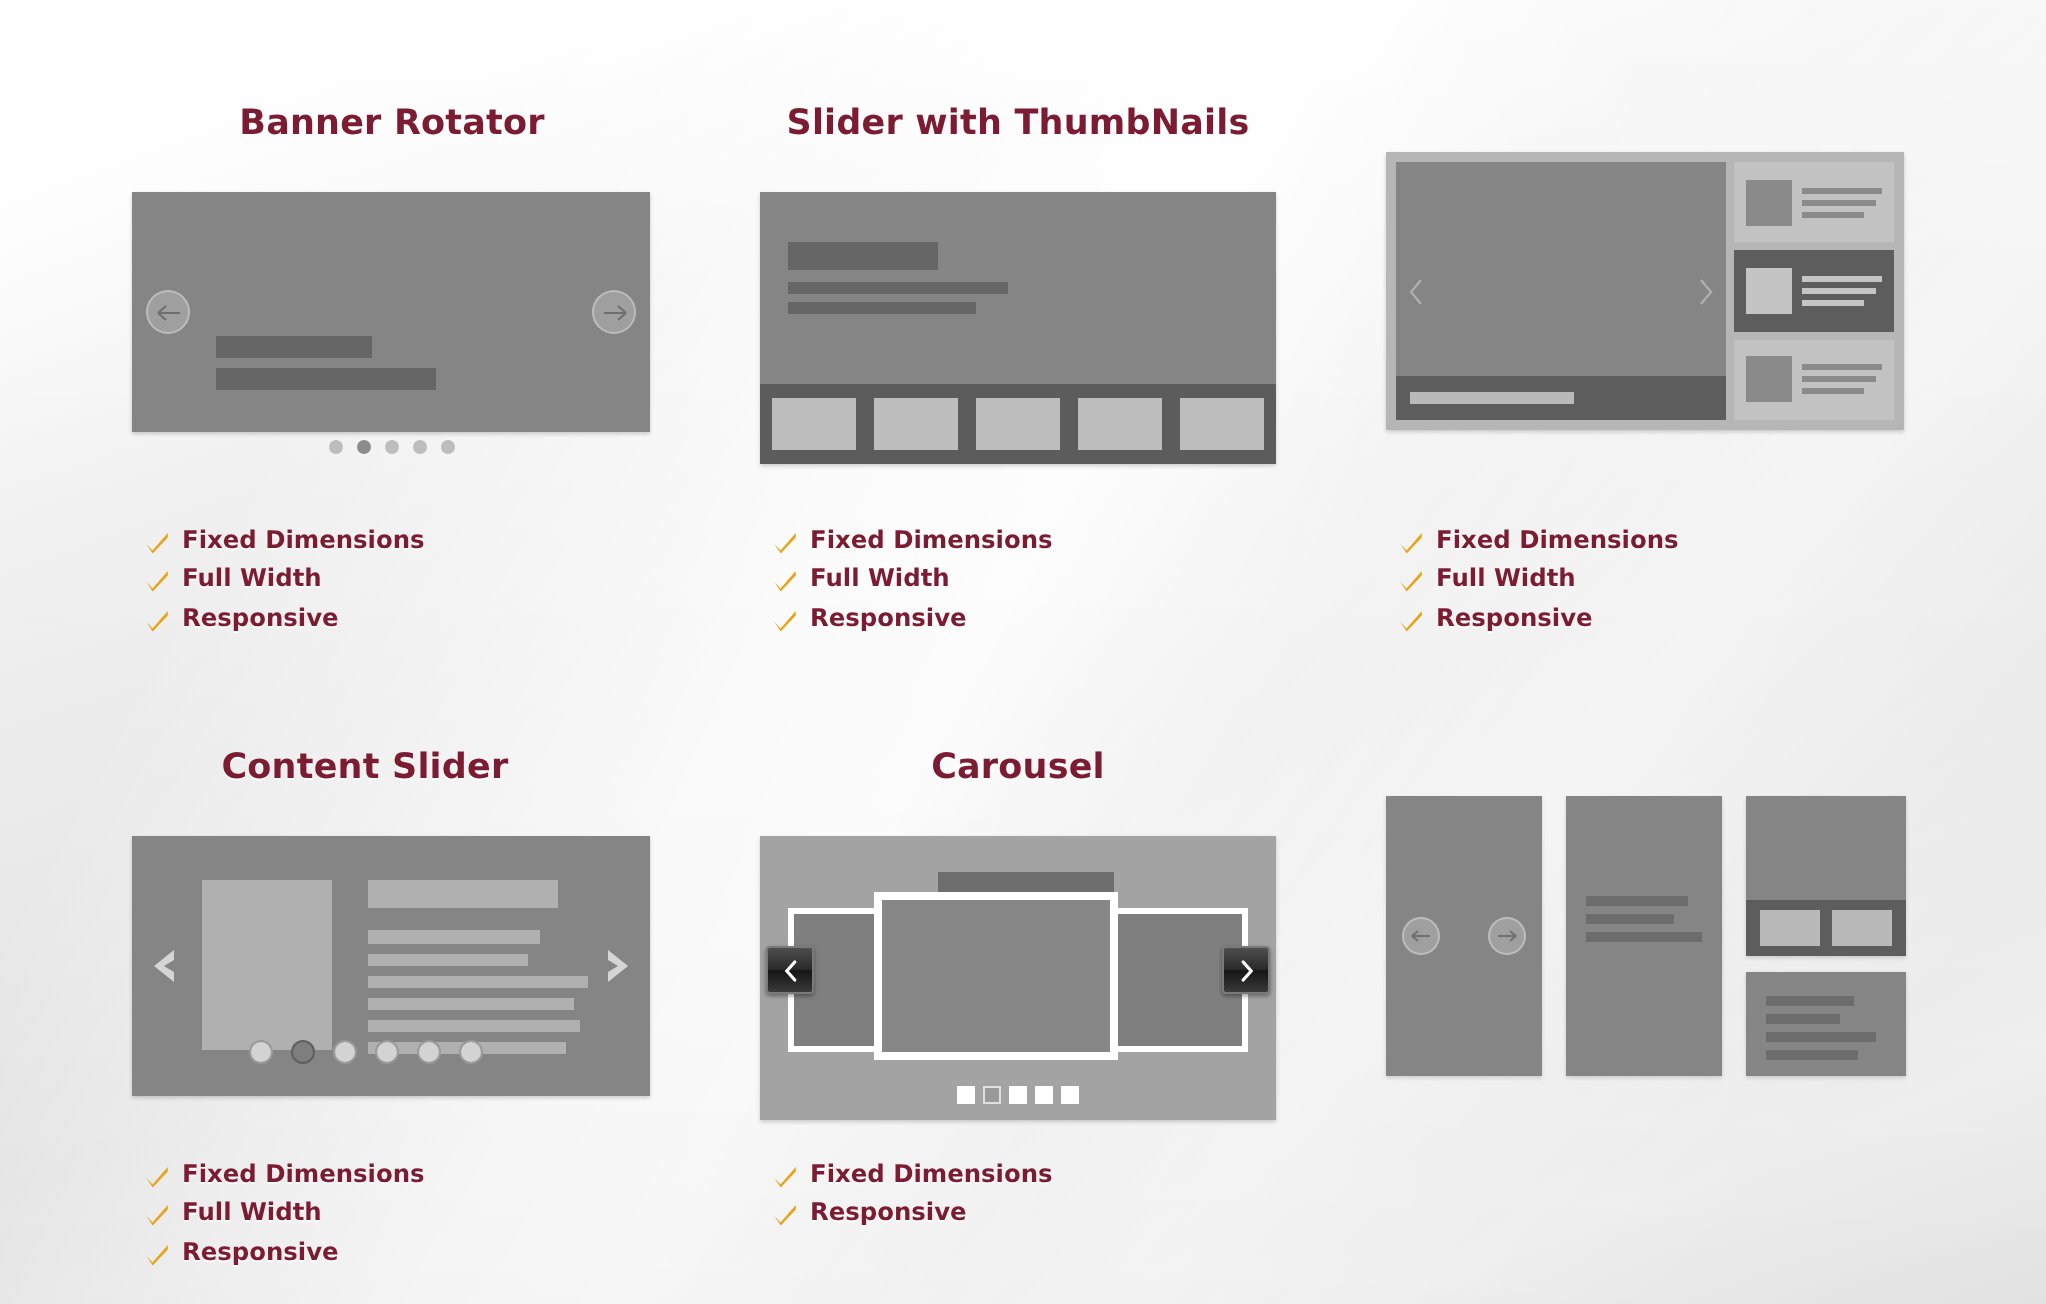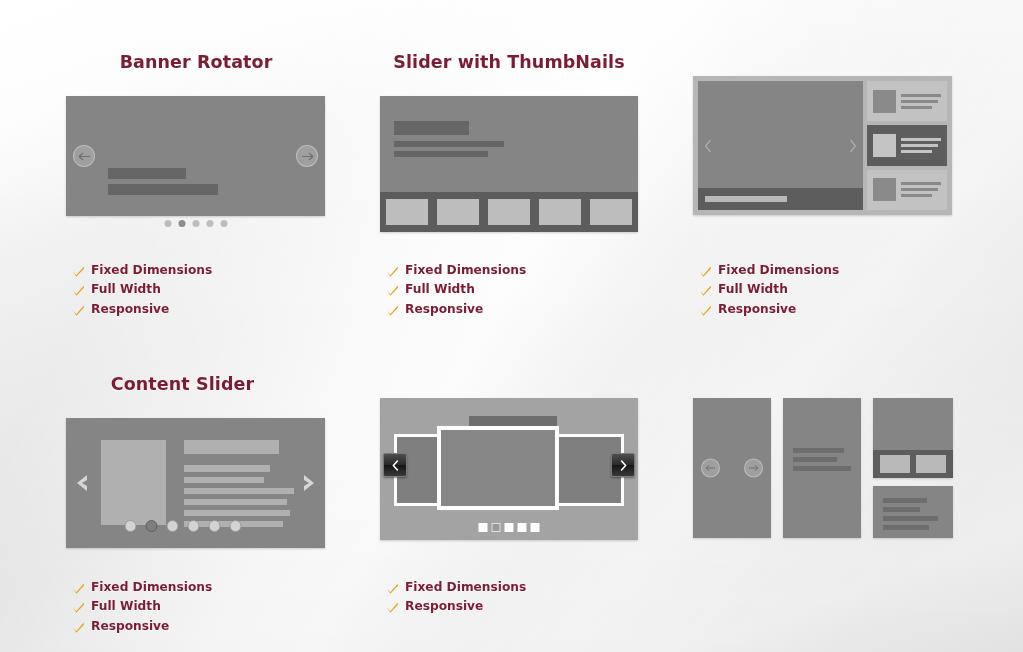--- a/index.html
+++ b/index.html
@@ -445,20 +445,21 @@
       <div class="feat">
         <svg class="check" viewBox="0 0 14 14">
             <path d="M1.2 7.4 L4.6 11 L12.8 1.6 L12.8 4.0 L4.7 12.6 Z" fill="#e8a317"></path>
           </svg>
         <span class="feat-label">Responsive</span>
       </div>
     </div>
   </div>
 
   <div class="panel" id="p5">
+    <div class="panel-title">Carousel</div>
 
     <div class="stage">
       <div class="cap"></div>
       <div class="side l"></div>
       <div class="side r"></div>
       <div class="center"></div>
 
       <div class="navbtn l">
         <svg class="glyph" width="7" height="11" viewBox="0 0 7 11">
           <path d="M5.4 1 L1.4 5.5 L5.4 10" stroke="#ffffff" stroke-width="1.6" fill="none" stroke-linecap="round"></path>

